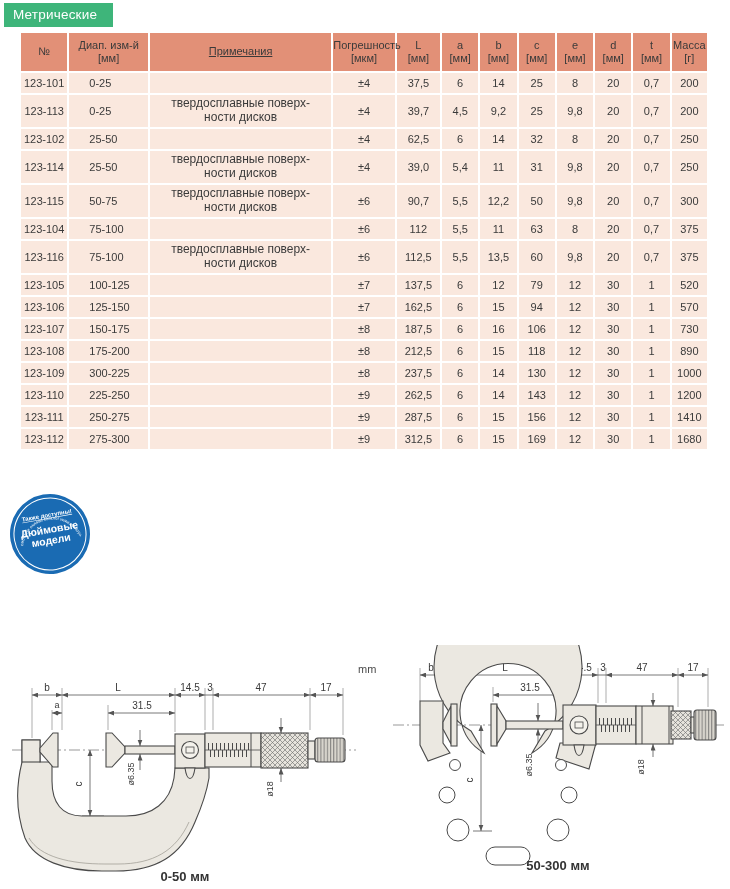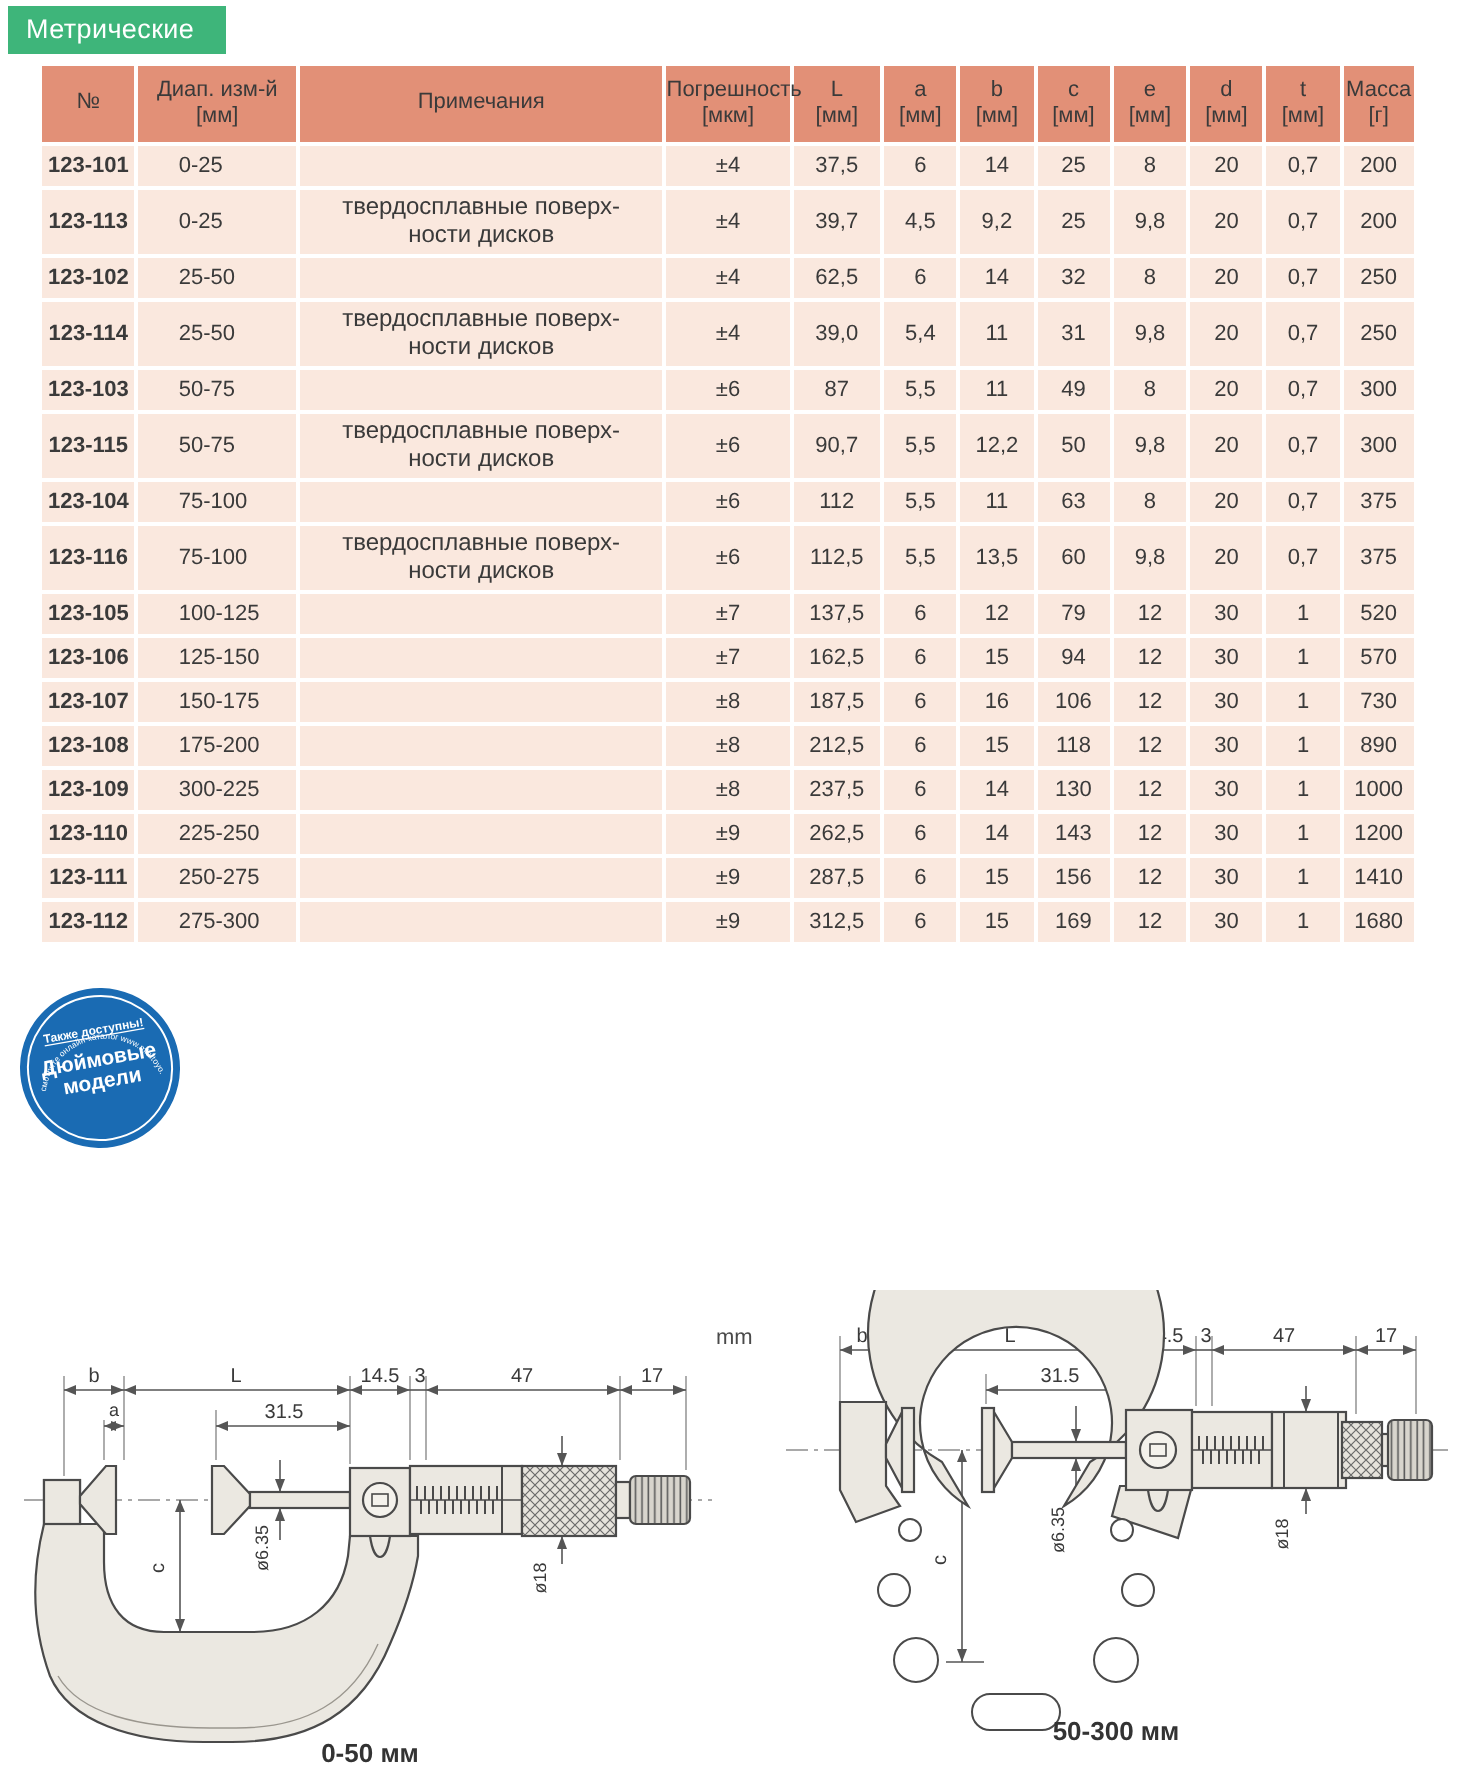--- a/index.html
+++ b/index.html
@@ -20,21 +20,21 @@
   }
   table.spec th{
     background:#e29077;font-weight:400;text-align:center;vertical-align:middle;
     height:36px;line-height:1.2;padding:1px 0;
   }
   table.spec td{
     background:#fae8de;text-align:center;vertical-align:middle;
     height:20px;padding:0 2px;
   }
   table.spec tr.double td{height:32px;}
-  table.spec td.part{font-weight:700;}
+  table.spec td.part{font-weight:400;}
   table.spec td.range{text-align:left;padding-left:20px;}
   table.spec td.notes{font-size:12px;line-height:1.15;white-space:pre-line;}
   
   .inch-badge{position:absolute;left:8px;top:492px;width:84px;height:84px;}
   
   .mm-note{position:absolute;left:358px;top:663px;font-size:11px;color:#4a4a4a;}
   .caption{position:absolute;font-size:13px;font-weight:700;color:#333;text-align:center;}
   .caption.left{left:10px;top:869px;width:350px;}
   .caption.right{left:388px;top:858px;width:340px;}
   .drawing{position:absolute;}
@@ -50,21 +50,21 @@
 <table class="spec">
   <thead>
     <tr>
         <th style="width: 46px;">
           <div>№</div>
         </th>
         <th style="width: 78px;">
           <div>Диап. изм-й</div>
           <div>[мм]</div>
         </th>
-        <th style="width: 180px;">
+        <th style="width: 180px; text-decoration: underline;">
           <div>Примечания</div>
         </th>
         <th style="width: 61px;">
           <div>Погрешность</div>
           <div>[мкм]</div>
         </th>
         <th style="width: 43px;">
           <div>L</div>
           <div>[мм]</div>
         </th>
@@ -149,34 +149,20 @@
 ности дисков</td>
         <td>±4</td>
         <td>39,0</td>
         <td>5,4</td>
         <td>11</td>
         <td>31</td>
         <td>9,8</td>
         <td>20</td>
         <td>0,7</td>
         <td>250</td>
-      </tr>
-      <tr class="single">
-        <td class="part">123-103</td>
-        <td class="range">50-75</td>
-        <td class="notes"></td>
-        <td>±6</td>
-        <td>87</td>
-        <td>5,5</td>
-        <td>11</td>
-        <td>49</td>
-        <td>8</td>
-        <td>20</td>
-        <td>0,7</td>
-        <td>300</td>
       </tr>
       <tr class="double">
         <td class="part">123-115</td>
         <td class="range">50-75</td>
         <td class="notes">твердосплавные поверх-
 ности дисков</td>
         <td>±6</td>
         <td>90,7</td>
         <td>5,5</td>
         <td>12,2</td>

